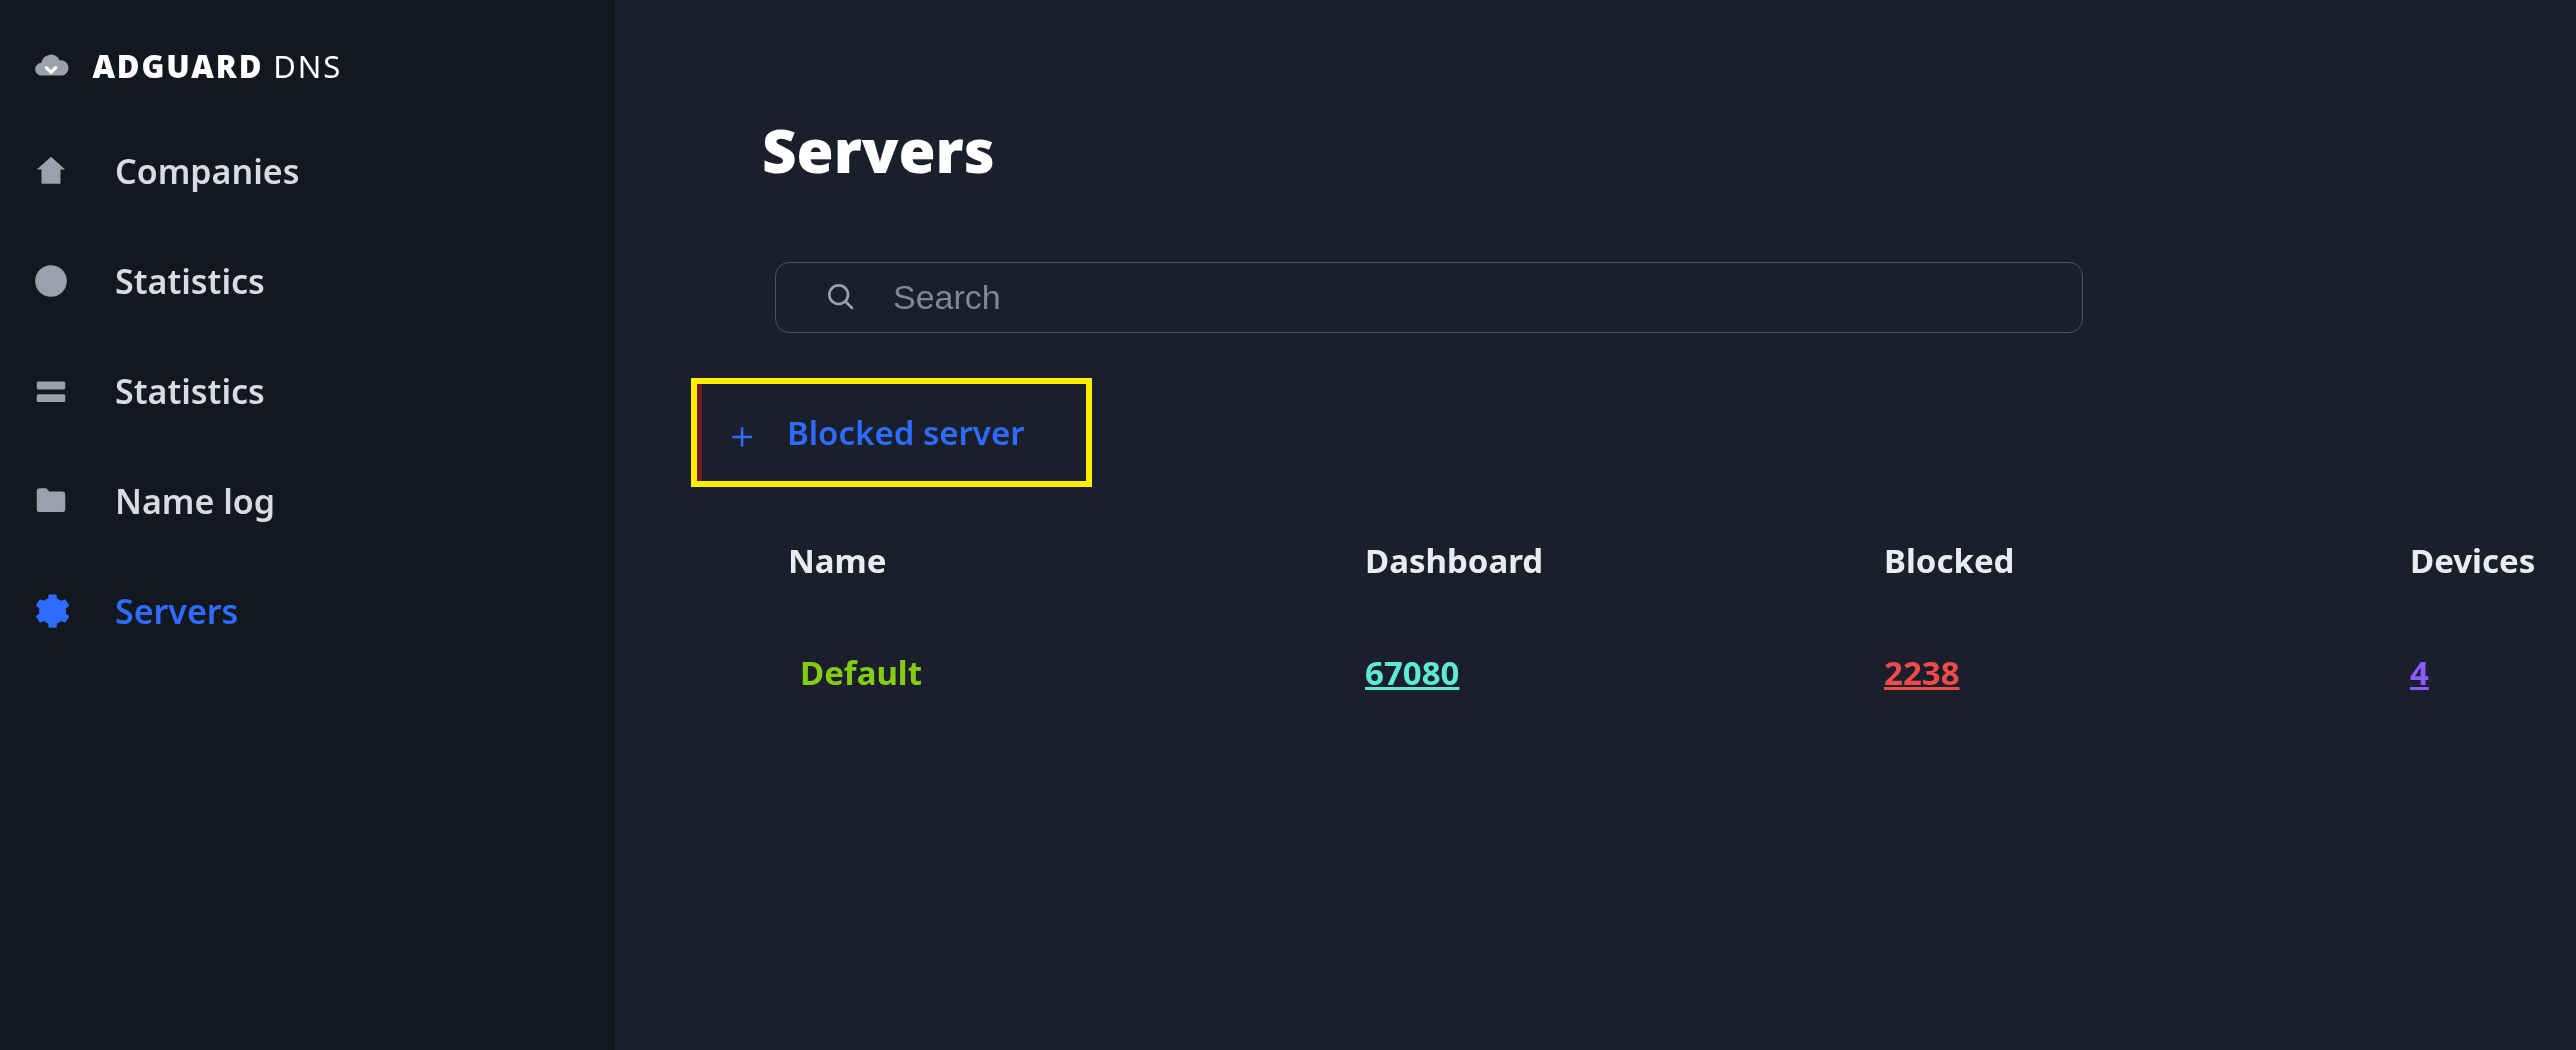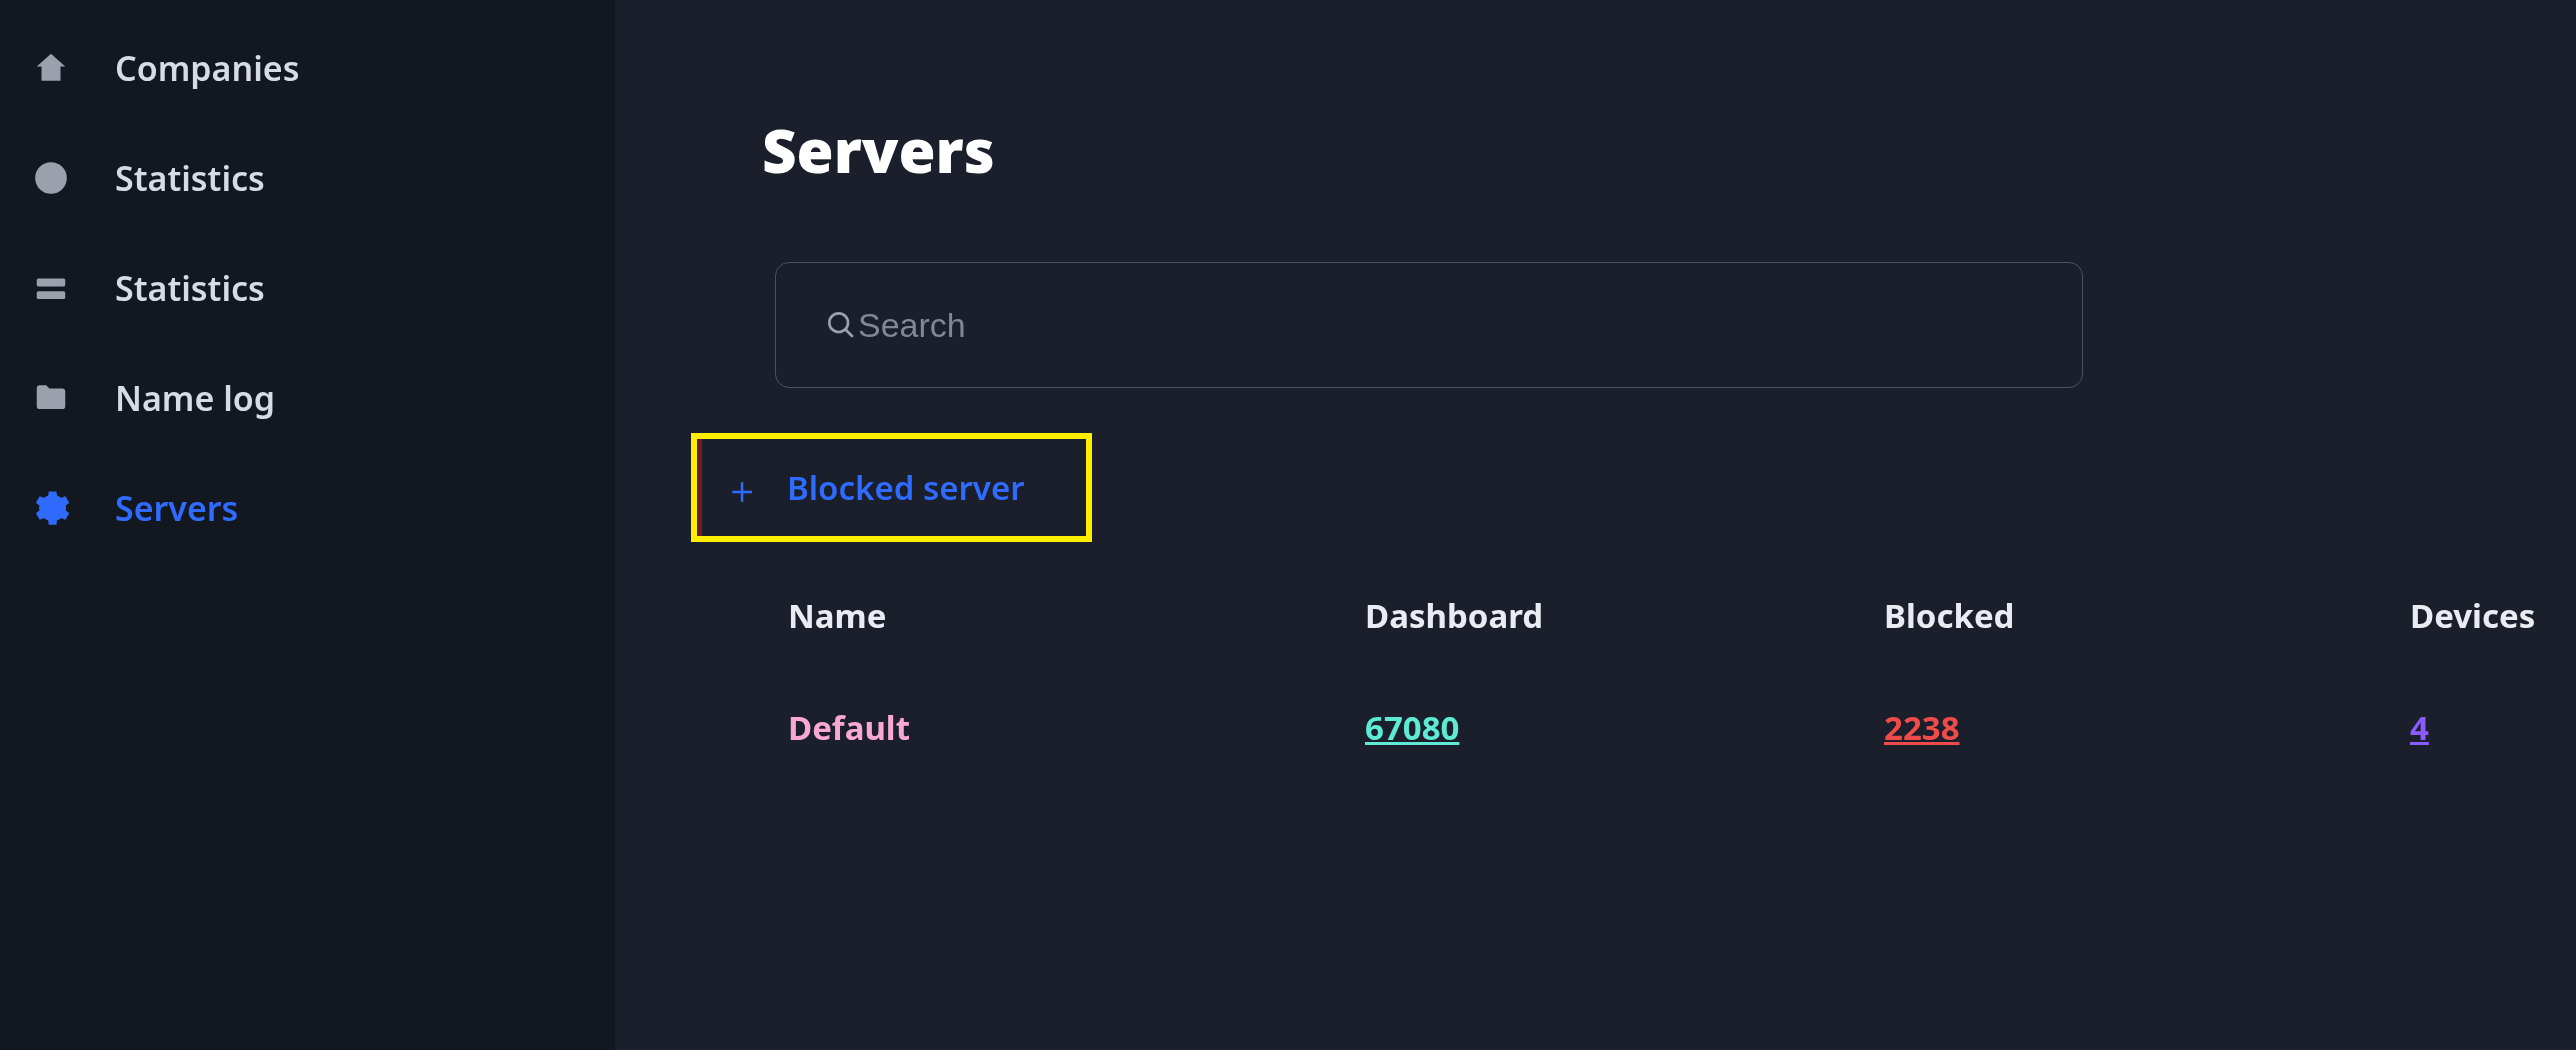--- a/index.html
+++ b/index.html
@@ -67,25 +67,26 @@
     box-sizing:border-box;
   }
   .page-title{
     font-size:60px;
     font-weight:900;
     margin:0 0 71px 0;
     color:#ffffff;
   }
   .search-box{
     width:1308px;
-    height:126px;
+    height:71px;
     border:1.3px solid #4b5260;
     border-radius:14px;
     display:flex;
     align-items:center;
+    gap:35px;
     padding-left:48px;
     box-sizing:border-box;
     margin-bottom:45px;
     margin-left:13px;
   }
   .search-box input{
     flex:1;
     background:transparent;
     border:none;
     outline:none;
@@ -122,29 +123,40 @@
     display:grid;
     grid-template-columns:577px 519px 526px 256px;
     align-items:center;
     font-size:33px;
   }
   .thead{
     font-weight:700;
     color:#e9ecf2;
     margin-bottom:67px;
   }
-  .trow .cell-name{color:#f9a8d4;font-weight:700;}
+  .trow .cell-name{color:#84cc16;font-weight:700;margin-left:12px;}
   .trow .cell-req{color:#5eead4;font-weight:700;text-decoration:underline;}
   .trow .cell-blk{color:#f04b4b;font-weight:700;text-decoration:underline;}
   .trow .cell-dev{color:#8a5bff;font-weight:700;text-decoration:underline;}
 </style>
 </head>
 <body>
 
 <aside class="sidebar">
+  <div class="logo">
+    <span class="nav-icon">
+      <svg viewBox="0 0 24 24">
+          <path d="M19 18H6a4 4 0 010-8 6 6 0 0111.5-1.5A4.5 4.5 0 0119 18z" fill="#2f6bff"></path>
+          <path d="M9 13l3 3 3-3" stroke="#fff" stroke-width="2" fill="none" stroke-linecap="round" stroke-linejoin="round"></path>
+        </svg>
+    </span>
+    <span class="logo-word">
+      <strong>ADGUARD</strong> <span>DNS</span>
+    </span>
+  </div>
 
   <nav class="nav">
     <div class="nav-item">
       <span class="nav-icon">
         <svg viewBox="0 0 24 24">
             <path d="M12 3l9 8h-3v9H6v-9H3z"></path>
           </svg>
       </span>
       <span>Companies</span>
     </div>

